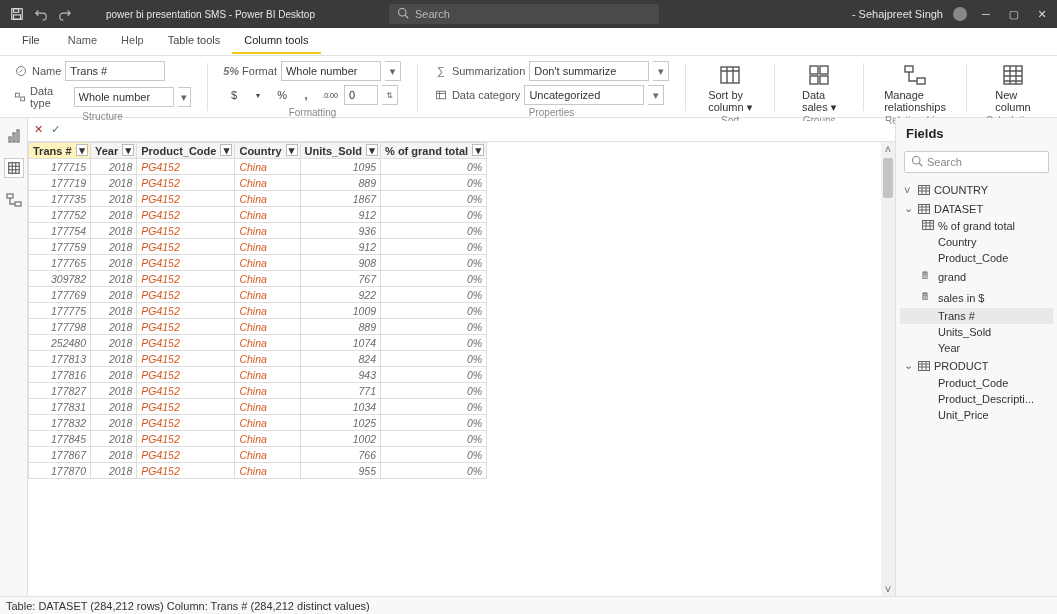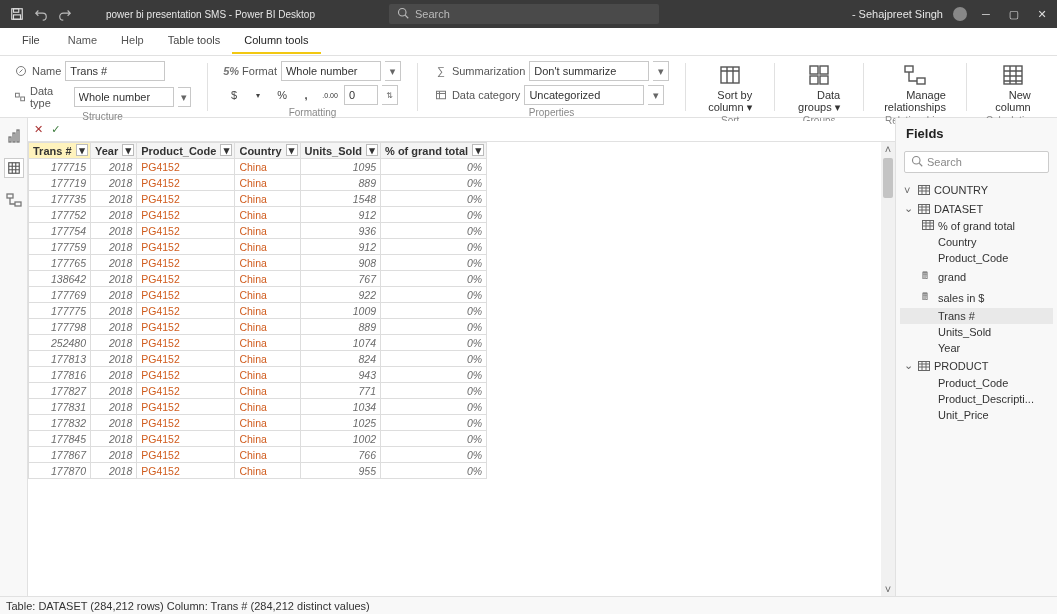--- a/index.html
+++ b/index.html
@@ -29,37 +29,37 @@
 .text-input.w-name{width:100px}
 .text-input.w-type{width:100px}
 .text-input.w-format{width:100px}
 .text-input.w-dec{width:34px}
 .text-input.w-sum{width:120px}
 .text-input.w-cat{width:120px}
 .dropdown-caret{border:1px solid #c8c8c8;border-left:none;width:16px;height:20px;display:flex;align-items:center;justify-content:center;color:#666;background:#fff}
 .fmt-btn{width:20px;height:20px;display:flex;align-items:center;justify-content:center;border:1px solid transparent;color:#444}
 .big-btn{display:flex;flex-direction:column;align-items:center;gap:2px;width:56px;padding-top:2px}
 .big-btn svg{width:24px;height:24px;stroke:#555}
-.big-btn .bl{font-size:10px;color:#444;text-align:right;line-height:1.1}
+.big-btn .bl{font-size:10px;color:#444;text-align:left;line-height:1.1}
 .work{display:flex;height:478px}
 .left-rail{width:28px;background:#f8f8f8;border-right:1px solid #e1e1e1;display:flex;flex-direction:column;align-items:center;padding-top:8px;gap:12px}
 .left-rail .lr-btn{width:20px;height:20px;display:flex;align-items:center;justify-content:center;color:#666}
 .main-col{flex:1;display:flex;flex-direction:column;position:relative}
 .formula-bar{height:24px;border-bottom:1px solid #e1e1e1;display:flex;align-items:center;padding:0 6px;gap:8px}
 .formula-bar .x-check{color:#aa3333}
 .formula-bar .x-check.ok{color:#3a7a3a}
 .fx-input{flex:1;height:18px;border:none;font-size:11px}
 .table-wrap{flex:1;overflow:hidden;position:relative}
 table.data{border-collapse:collapse;table-layout:fixed}
 table.data th,table.data td{border:1px solid #ddd;height:16px;padding:0 4px;font-size:10.5px;white-space:nowrap;overflow:hidden}
 table.data th{background:#f4f4f4;text-align:left;position:relative;padding-right:18px}
 table.data th.sel{background:#fff3bd}
 table.data th .col-caret{position:absolute;right:2px;top:1px;width:12px;height:12px;border:1px solid #bbb;background:#fff;display:flex;align-items:center;justify-content:center}
 .num{text-align:right;font-style:italic;color:#6a6a6a}
-.tx{color:#d05c1e;}
+.tx{color:#d05c1e;font-style:italic}
 .col0{width:62px}.col1{width:45px}.col2{width:82px}.col3{width:62px}.col4{width:70px}.col5{width:96px}
 .vscroll{position:absolute;right:0;top:0;bottom:0;width:14px;background:#f1f1f1;display:flex;flex-direction:column;align-items:center}
 .vscroll .arrow{height:14px;width:14px;display:flex;align-items:center;justify-content:center;color:#666}
 .vscroll .thumb{width:10px;height:40px;background:#c4c4c4;border-radius:2px;margin-top:2px}
 .fields{width:162px;background:#f8f8f8;border-left:1px solid #e1e1e1;display:flex;flex-direction:column}
 .fields h3{font-size:13px;font-weight:600;padding:8px 10px;color:#222}
 .fields-search{margin:2px 8px 6px 8px;height:22px;border:1px solid #ccc;background:#fff;display:flex;align-items:center;padding:0 6px;color:#888;border-radius:2px}
 .fields-search .si{margin-right:4px}
 .field-tree{flex:1;overflow:auto;padding:2px 4px}
 .ftable{display:flex;align-items:center;gap:4px;padding:3px 4px;color:#333}
@@ -209,21 +209,21 @@
   <div class="ribbon-sep"></div>
 
   <div class="ribbon-group">
     <div class="big-btn">
       <svg viewBox="0 0 24 24" fill="none" stroke-width="1.4">
           <rect x="3" y="3" width="8" height="8"></rect>
           <rect x="13" y="3" width="8" height="8"></rect>
           <rect x="3" y="13" width="8" height="8"></rect>
           <rect x="13" y="13" width="8" height="8"></rect>
         </svg>
-      <span class="bl"><span>Data</span><br><span>groups ▾</span></span>
+      <span class="bl"><span>Data</span><br><span>sales ▾</span></span>
     </div>
     <div class="ribbon-group-label">Groups</div>
   </div>
   <div class="ribbon-sep"></div>
 
   <div class="ribbon-group">
     <div class="big-btn" style="width:70px">
       <svg viewBox="0 0 24 24" fill="none" stroke-width="1.4">
           <rect x="2" y="3" width="8" height="6"></rect>
           <rect x="14" y="15" width="8" height="6"></rect>
@@ -304,21 +304,21 @@
               <td class="tx col2">PG4152</td>
               <td class="tx col3">China</td>
               <td class="num col4">889</td>
               <td class="num col5">0%</td>
             </tr>
             <tr>
               <td class="num col0">177735</td>
               <td class="num col1">2018</td>
               <td class="tx col2">PG4152</td>
               <td class="tx col3">China</td>
-              <td class="num col4">1548</td>
+              <td class="num col4">1867</td>
               <td class="num col5">0%</td>
             </tr>
             <tr>
               <td class="num col0">177752</td>
               <td class="num col1">2018</td>
               <td class="tx col2">PG4152</td>
               <td class="tx col3">China</td>
               <td class="num col4">912</td>
               <td class="num col5">0%</td>
             </tr>
@@ -340,21 +340,21 @@
             </tr>
             <tr>
               <td class="num col0">177765</td>
               <td class="num col1">2018</td>
               <td class="tx col2">PG4152</td>
               <td class="tx col3">China</td>
               <td class="num col4">908</td>
               <td class="num col5">0%</td>
             </tr>
             <tr>
-              <td class="num col0">138642</td>
+              <td class="num col0">309782</td>
               <td class="num col1">2018</td>
               <td class="tx col2">PG4152</td>
               <td class="tx col3">China</td>
               <td class="num col4">767</td>
               <td class="num col5">0%</td>
             </tr>
             <tr>
               <td class="num col0">177769</td>
               <td class="num col1">2018</td>
               <td class="tx col2">PG4152</td>

